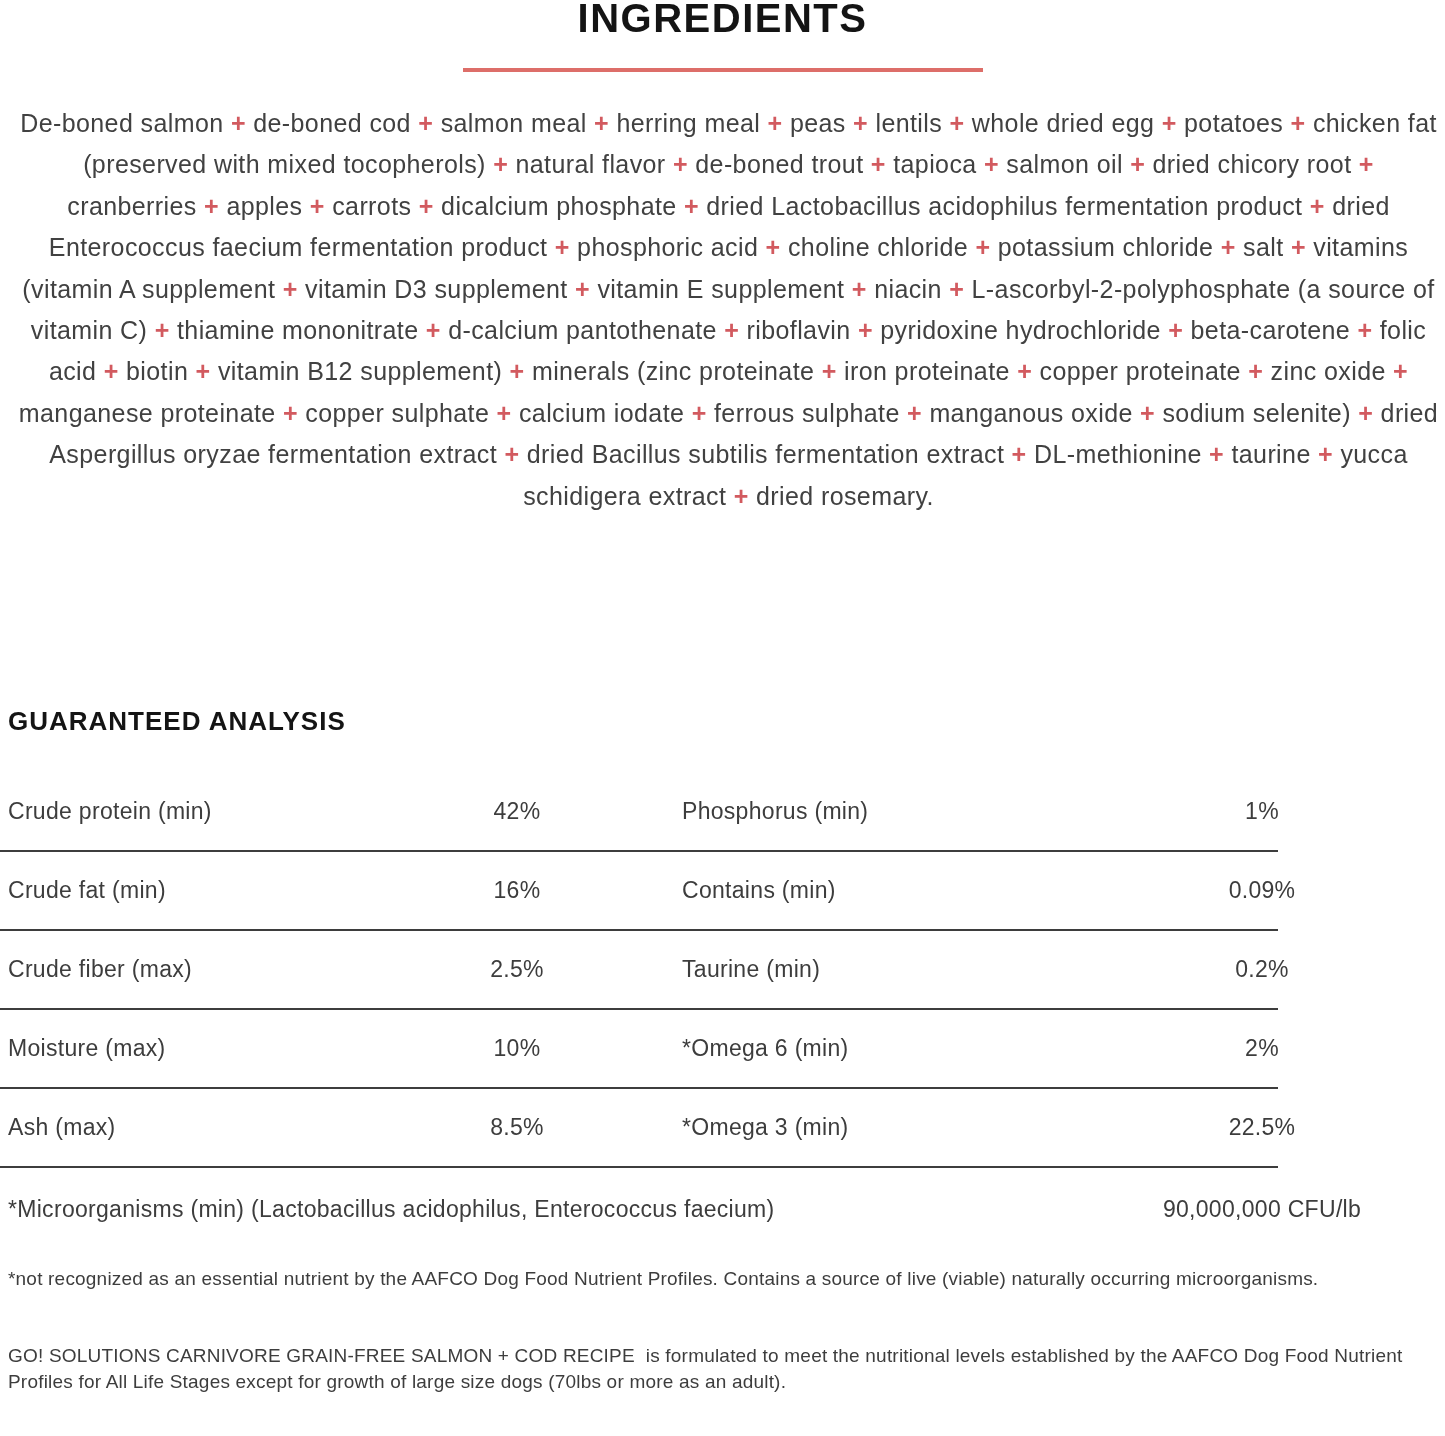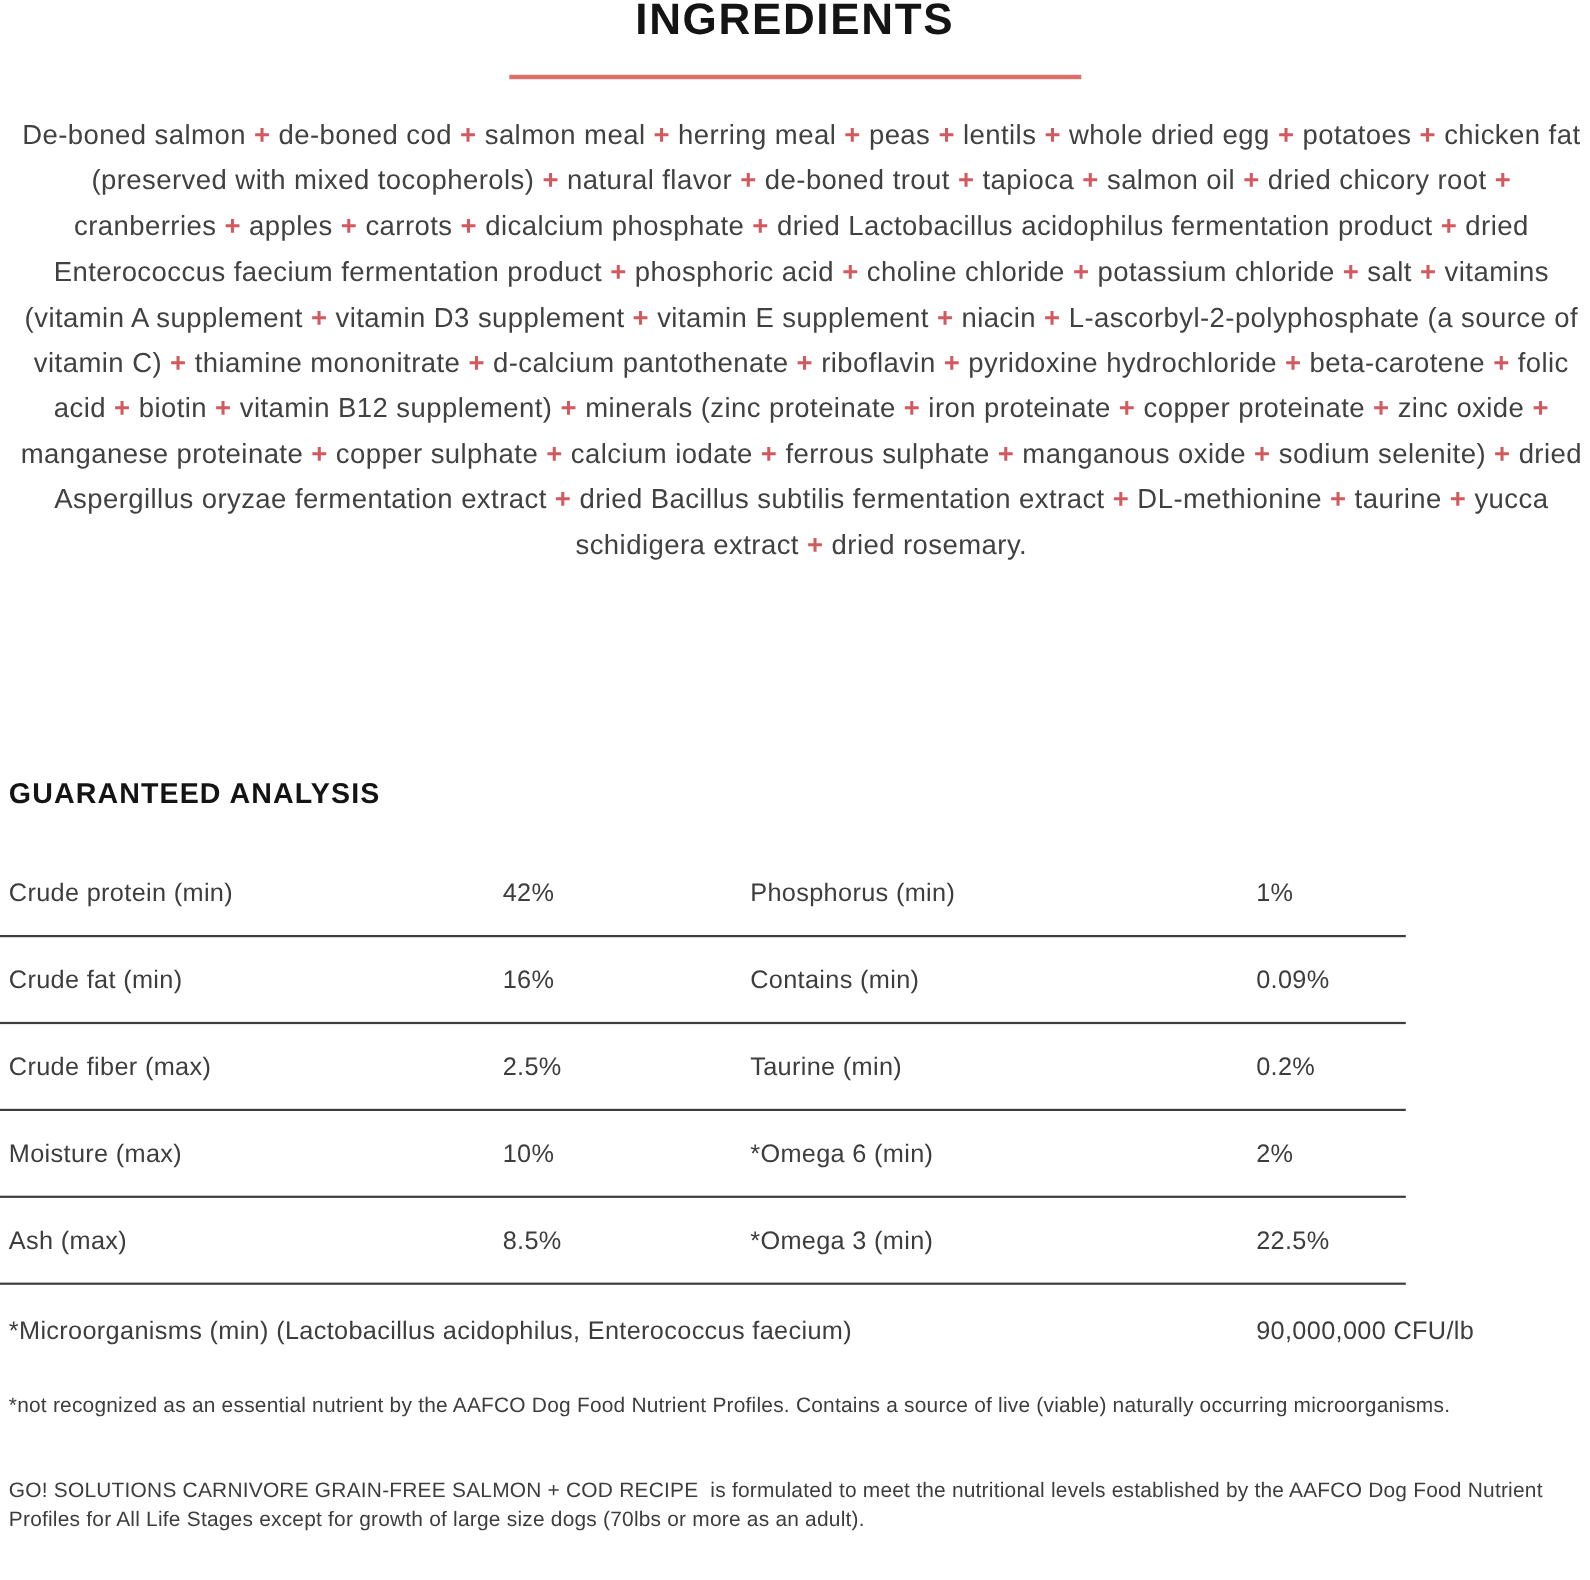--- a/index.html
+++ b/index.html
@@ -75,21 +75,21 @@
   }
   .arow-full {
     display: grid;
     grid-template-columns: 1134px 240px;
     align-items: center;
     height: 83px;
     padding-left: 8px;
     border-bottom: none;
   }
   .cell-label { text-align: left; }
-  .cell-value { }
+  .cell-value { text-align: center; }
 
   .footnote-1 {
     margin: 16px 8px 0 8px;
     font-size: 19px;
     line-height: 24px;
     letter-spacing: 0.2px;
     color: #3d3d3d;
   }
   .footnote-2 {
     margin: 52px 8px 0 8px;

